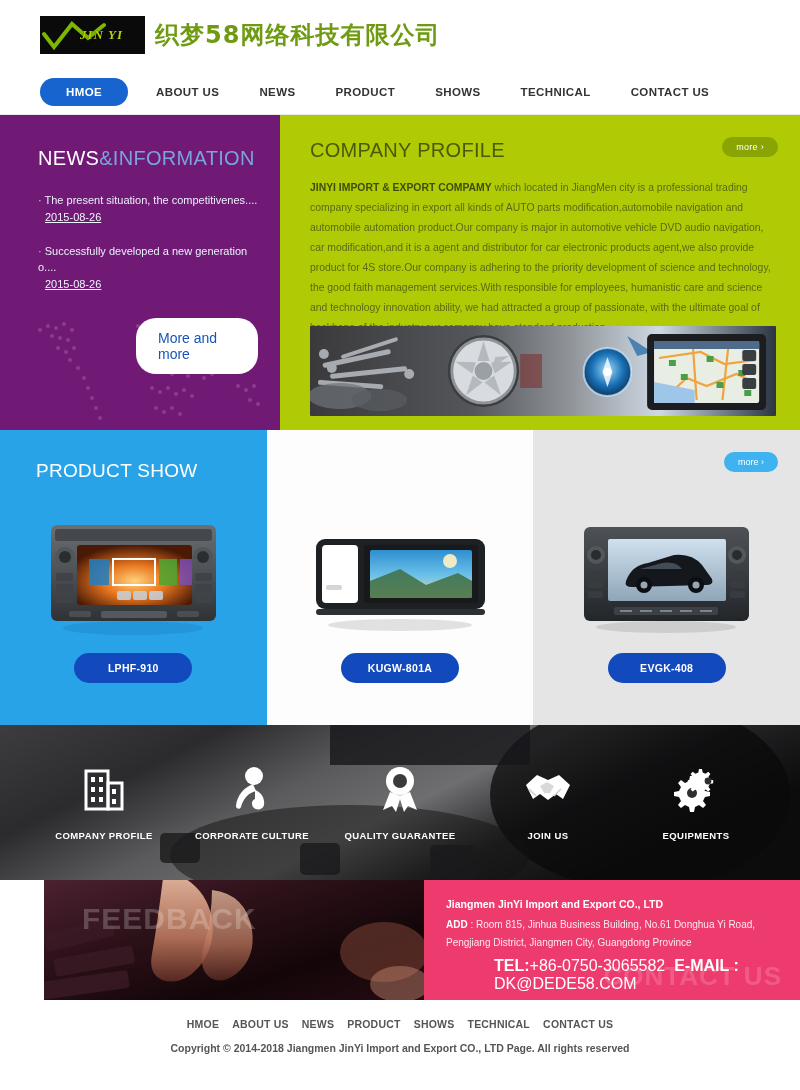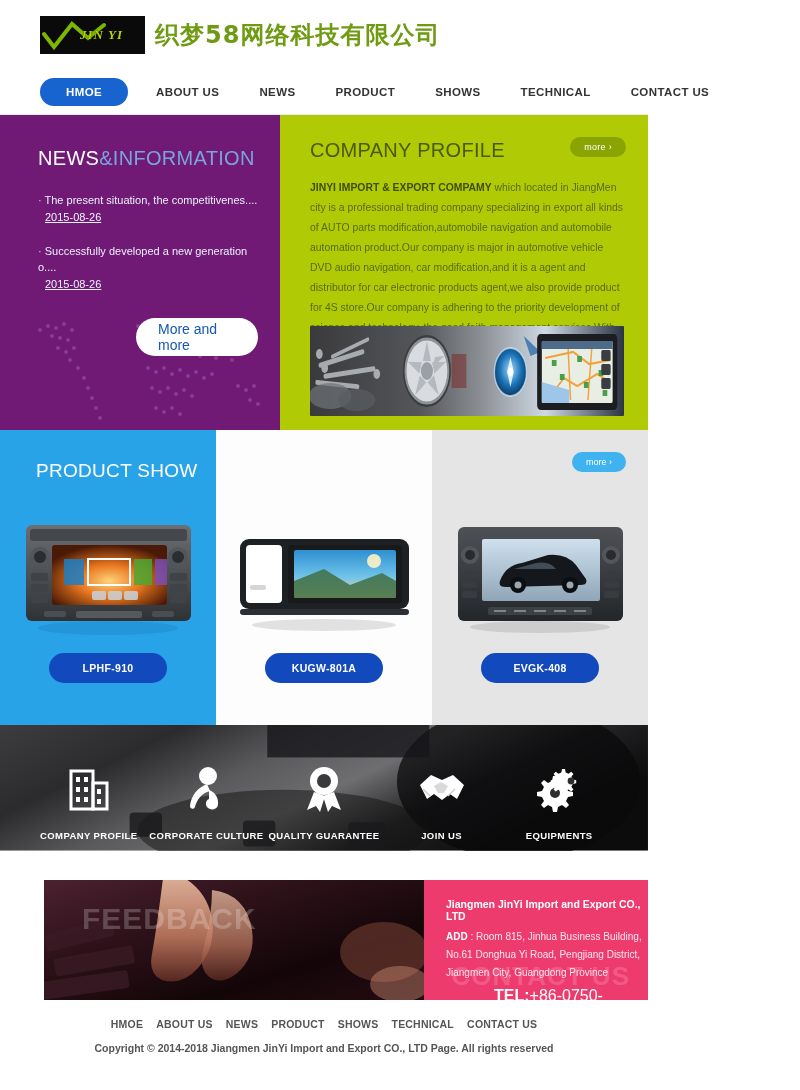--- a/index.html
+++ b/index.html
@@ -2,21 +2,21 @@
 <html><head>
 <meta charset="utf-8">
 <style>
   * { margin:0; padding:0; box-sizing:border-box; }
   html, body {
     width:800px; height:1090px;
     font-family:"Liberation Sans", sans-serif;
     background:#ffffff;
     overflow:hidden;
   }
-  #page { position:relative; width:648px; height:1090px; background:#fff; }
+  #page { position:relative; width:800px; height:1090px; background:#fff; }
 
   
   .header { height:70px; background:#fff; display:flex; align-items:center; padding-left:40px; }
   .logo-wrap { display:flex; align-items:center; }
   .logo-box {
     width:105px; height:38px; background:#0a0a0a; position:relative; overflow:hidden;
     display:flex; align-items:center; justify-content:center;
   }
   .logo-box .swoosh {
     position:absolute; left:2px; top:4px; width:70px; height:32px;
@@ -56,21 +56,21 @@
   }
   .news h2 { font-size:20px; font-weight:normal; letter-spacing:.3px; position:relative; }
   .news h2 .sub { color:#7ba3dd; }
   .news-list { margin-top:22px; position:relative; }
   .news-item { margin-bottom:20px; cursor:pointer; }
   .news-title { font-size:11px; line-height:16px; color:#eaf0fb; }
   .news-title:before { content:"· "; color:#b9cdf0; }
   .news-date { font-size:11px; color:#f0f4fc; margin-top:3px; padding-left:7px;text-decoration:underline; }
   .more-pill {
     display:inline-block; background:#fff; color:#1656b8; font-size:14px;
-    padding:3px 22px; border-radius:20px; margin-top:8px; margin-left:98px;
+    padding:12px 22px; border-radius:20px; margin-top:8px; margin-left:98px;
     cursor:pointer; position:relative;
   }
 
   .profile {
     flex:1; background:#b0cb05; padding:24px 24px 0 30px; position:relative;
   }
   .profile h2 {
     font-size:20px; font-weight:normal; color:#4b5a08; letter-spacing:.3px;
   }
   .more-btn {

